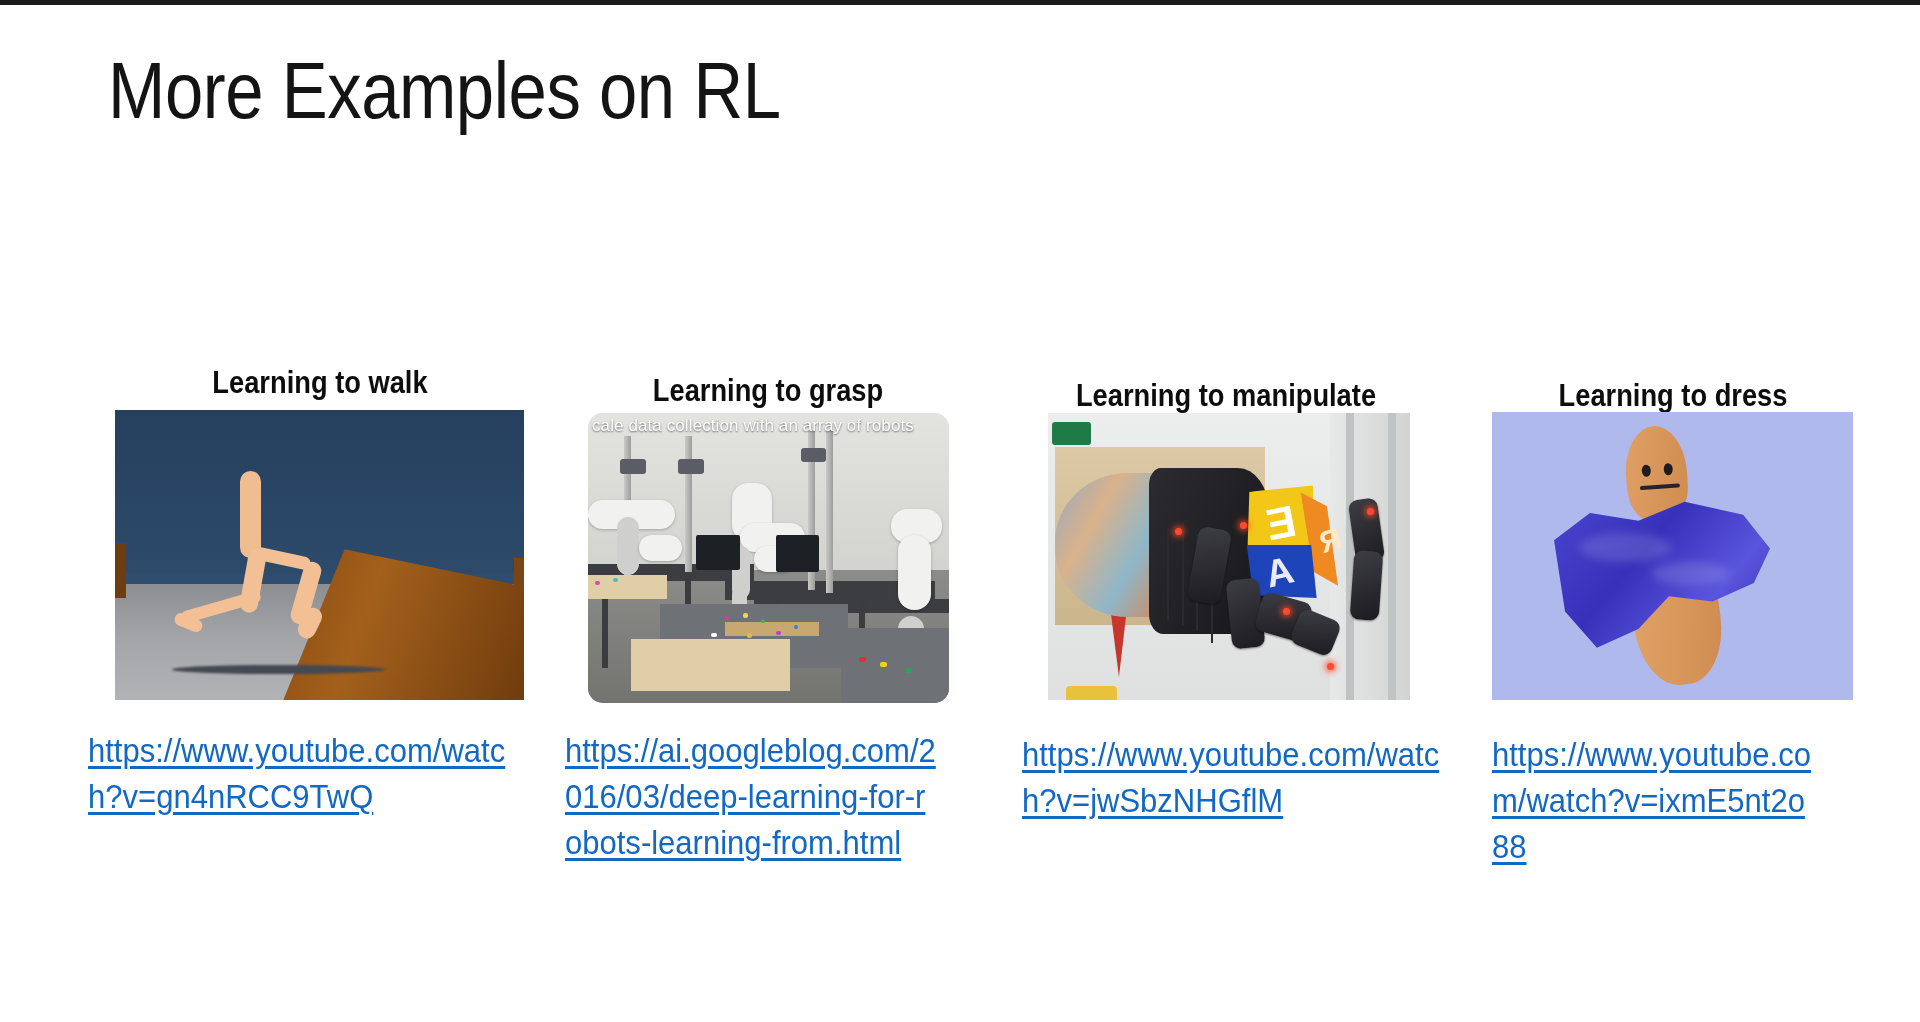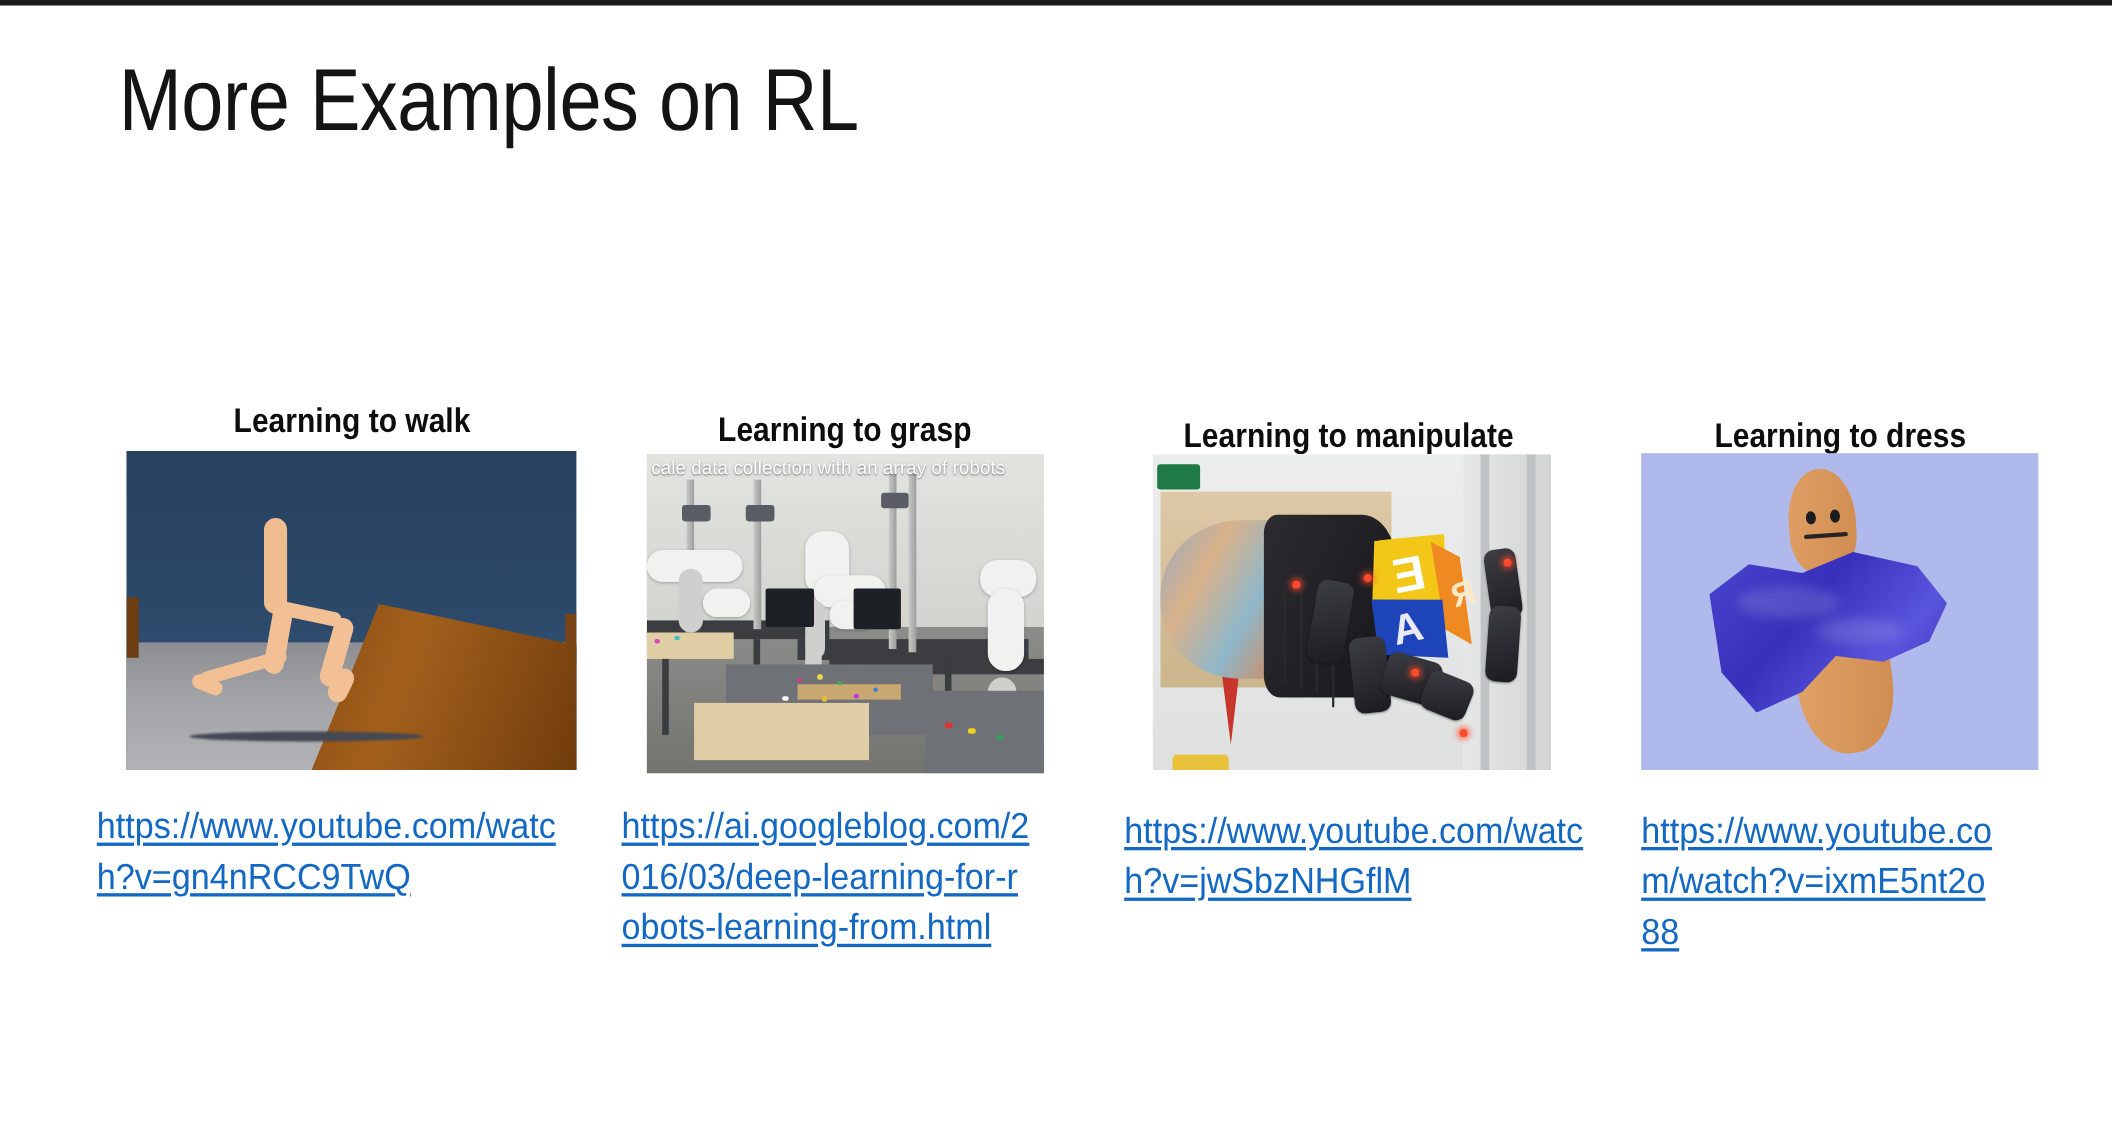--- a/index.html
+++ b/index.html
@@ -230,21 +230,21 @@
       <div class="limb footA"></div>
     </div>
 
     <a class="link" style="left:88px; top:728px; width:460px;">https://www.youtube.com/watch?v=gn4nRCC9TwQ</a>
   </div>
 
   <div class="col">
 
     <div class="caption" style="left:588px; top:373px; width:360px;">Learning to grasp</div>
 
-    <div class="photo p2" style="left:588px; top:413px; width:361px; height:290px;">
+    <div class="photo p2" style="left:588px; top:413px; width:361px; height:290px;border-radius:15px;">
       <div class="wall"></div>
       <div class="floor"></div>
 
       <div class="bench b1"></div>
       <div class="bench b2"></div>
       <div class="bench b3"></div>
       <div class="leg" style="left:4%;  top:58%; height:30%;"></div>
       <div class="leg" style="left:27%; top:58%; height:30%;"></div>
       <div class="leg" style="left:52%; top:64%; height:26%;"></div>
       <div class="leg" style="left:75%; top:64%; height:28%;"></div>

